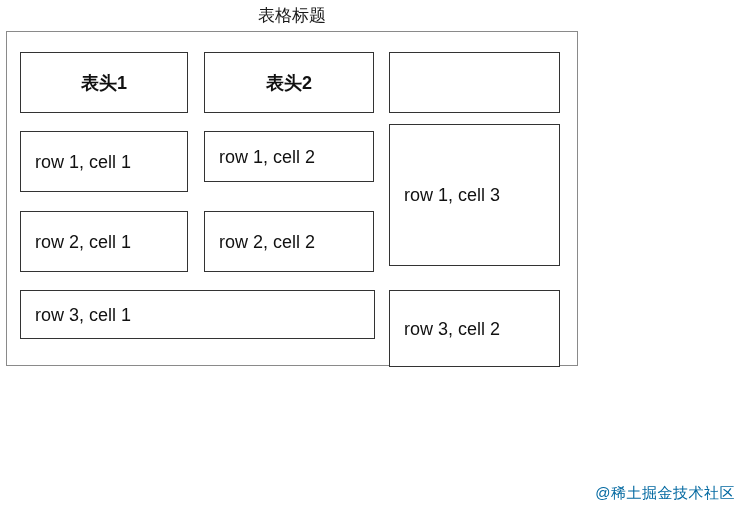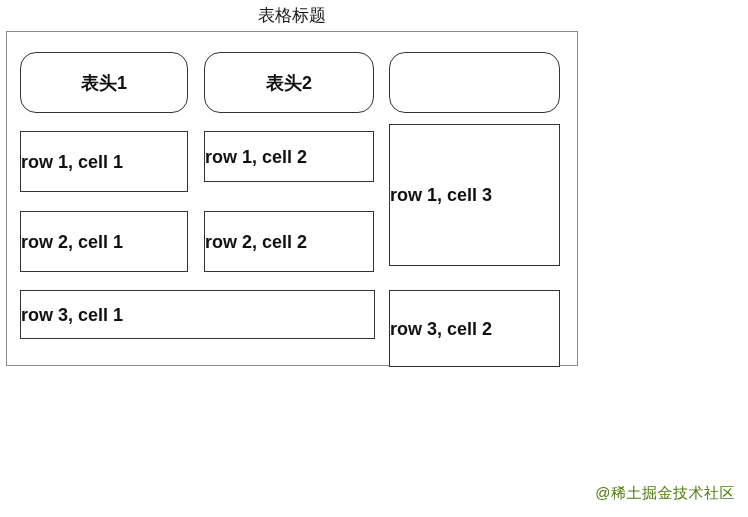--- a/index.html
+++ b/index.html
@@ -52,25 +52,24 @@
     line-height: 22px;
     color: #111111;
     display: flex;
     align-items: center;
     overflow: hidden;
   }
   .cell.head {
     font-weight: bold;
     justify-content: center;
     text-align: center;
-    border-radius: 16px;
   }
   .cell.body {
     justify-content: flex-start;
-    font-weight: bold;
+    padding-left: 14px;
   }
 
   
   .h1 { left: 13px;  top: 20px; width: 168px; height: 61px; }
   .h2 { left: 197px; top: 20px; width: 170px; height: 61px; }
   .h3 { left: 382px; top: 20px; width: 171px; height: 61px; }
 
   
   .r1c1 { left: 13px;  top: 99px;  width: 168px; height: 61px; }
   .r1c2 { left: 197px; top: 99px;  width: 170px; height: 51px; }
@@ -86,21 +85,21 @@
   .r3c1 { left: 13px;  top: 258px; width: 355px; height: 49px; }
   .r3c2 { left: 382px; top: 258px; width: 171px; height: 77px; }
 
   
   .watermark {
     position: absolute;
     right: 13px;
     bottom: 14px;
     font-size: 15px;
     line-height: 20px;
-    color: #4d7c0f;
+    color: #0369a1;
     letter-spacing: 0.5px;
     white-space: nowrap;
     user-select: none;
   }
 </style>
 </head>
 <body>
 
 <div class="table-caption">表格标题</div>
 

